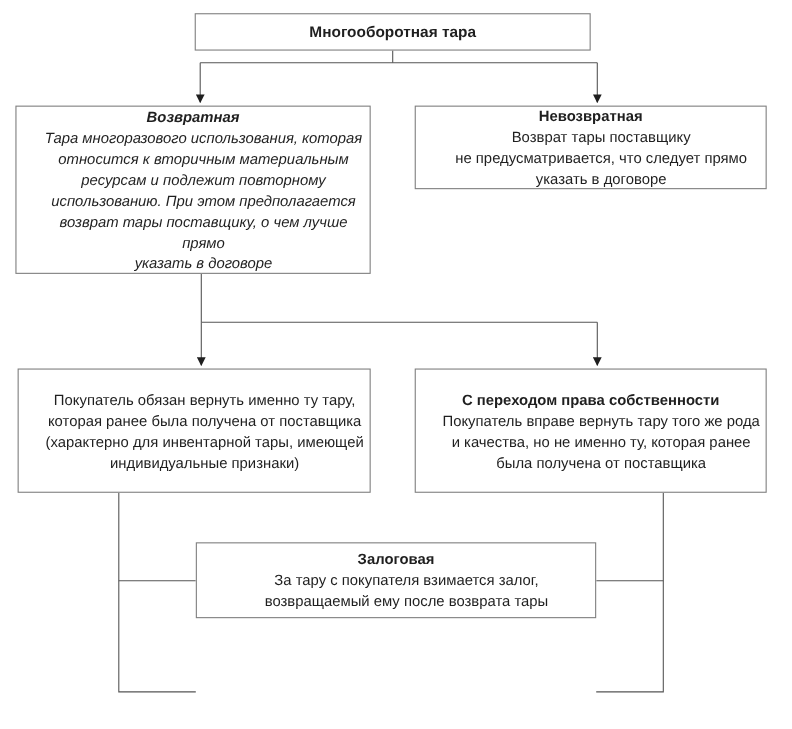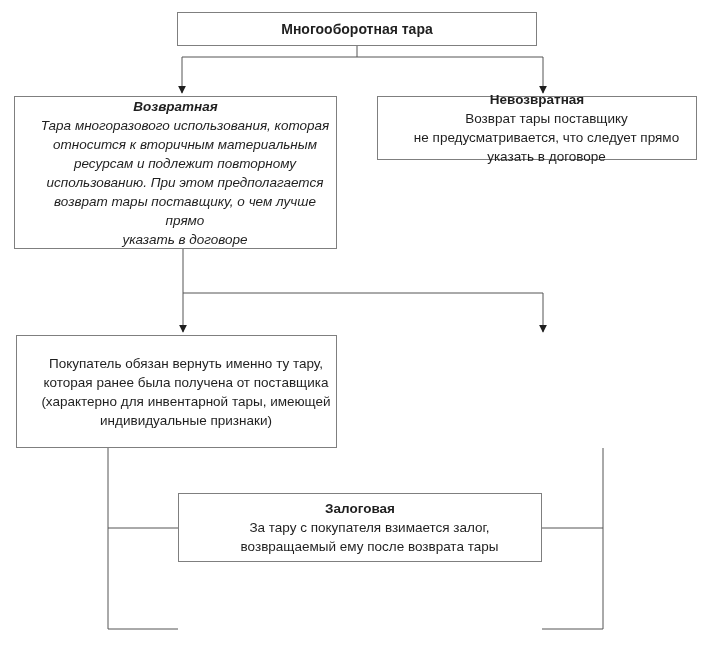--- a/index.html
+++ b/index.html
@@ -33,21 +33,21 @@
     font-size:13.5px;
     line-height:19px;
     padding:16px 4px;
   }
   .node-title{font-weight:bold;}
   .node-body{white-space:pre-line;margin-left:19px;}
   .node.root{font-size:14px;}
   
   .n-root        {left:177px; top:12px;  width:360px; height:22px;}
   .n-returnable  {left:14px;  top:96px;  width:323px; height:153px;font-style:italic;}
-  .n-nonreturn   {left:377px; top:96px;  width:320px; height:64px;justify-content:center;}
+  .n-nonreturn   {left:377px; top:96px;  width:320px; height:76px;justify-content:center;}
   .n-notransfer  {left:16px;  top:335px; width:321px; height:113px;}
   .n-withtransfer{left:377px; top:335px; width:320px; height:113px;}
   .n-deposit     {left:178px; top:493px; width:364px; height:69px;}
   .n-nondeposit  {left:178px; top:605px; width:364px; height:53px;}
 </style>
 </head>
 <body>
 
 <div class="canvas">
 
@@ -96,20 +96,26 @@
 указать в договоре</div>
   </div>
 
   <div class="node n-notransfer">
     <div class="node-body">Покупатель обязан вернуть именно ту тару,
 которая ранее была получена от поставщика
 (характерно для инвентарной тары, имеющей
 индивидуальные признаки)</div>
   </div>
 
+  <div class="node n-withtransfer">
+    <div class="node-title">С переходом права собственности</div>
+    <div class="node-body">Покупатель вправе вернуть тару того же рода
+и качества, но не именно ту, которая ранее
+была получена от поставщика</div>
+  </div>
 
   <div class="node n-deposit">
     <div class="node-title">Залоговая</div>
     <div class="node-body">За тару с покупателя взимается залог,
 возвращаемый ему после возврата тары</div>
   </div>
 
 
 </div>
 

